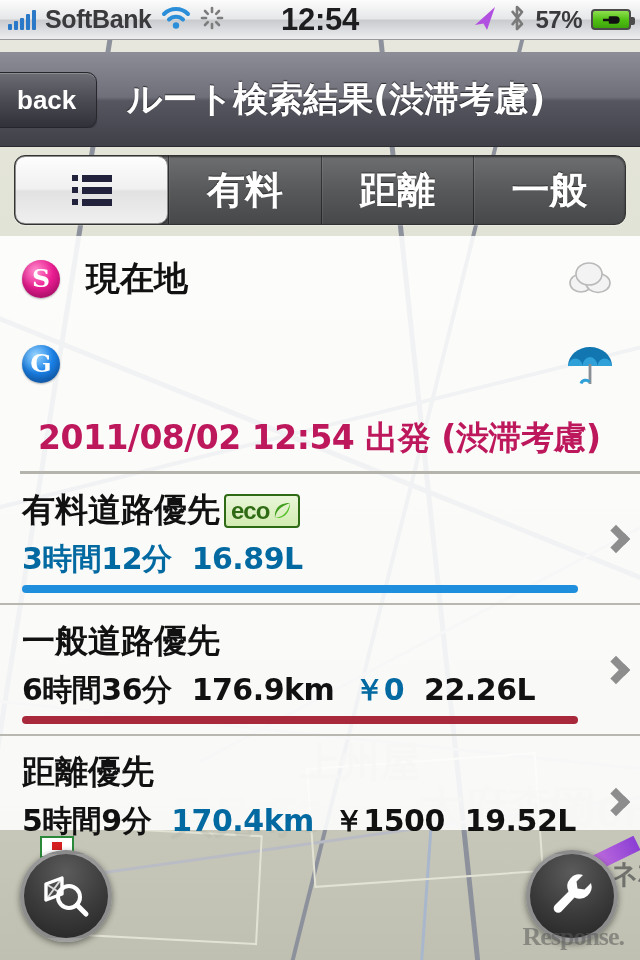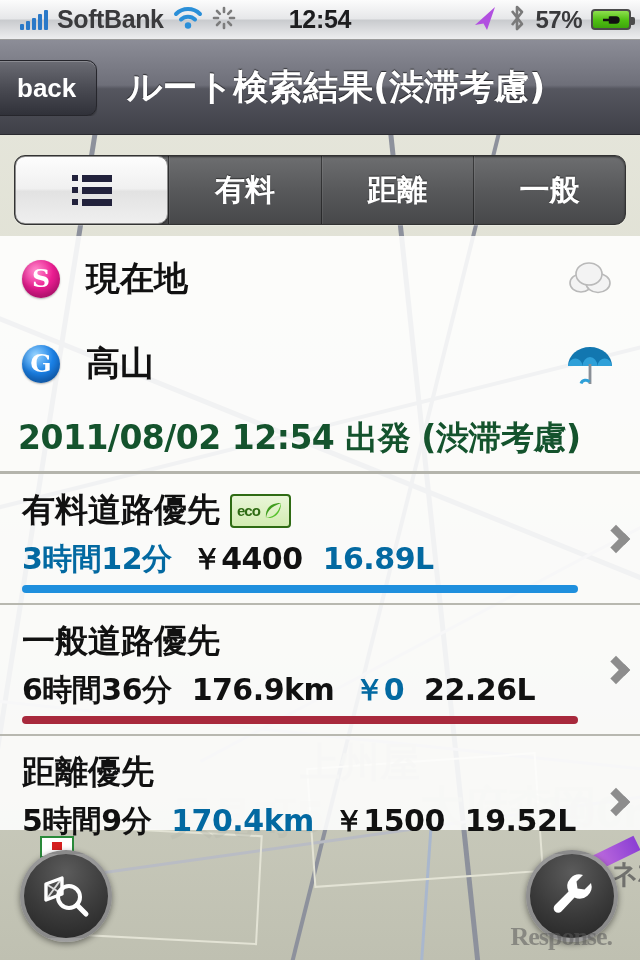--- a/index.html
+++ b/index.html
@@ -26,43 +26,43 @@
   }
   .mpoly { position:absolute; border:2px solid #e3e3d5; }
 
   
   #statusbar {
     position:absolute; left:0; top:0; width:640px; height:40px;
     background:linear-gradient(180deg,#fcfcfc 0%,#e6e7e9 48%,#c9cbce 52%,#ededef 100%);
     border-bottom:1px solid #9a9a9a;
     display:flex; align-items:center; z-index:50;
   }
-  .sb-left { display:flex; align-items:center; padding-left:20px; gap:9px; }
+  .sb-left { display:flex; align-items:center; padding-left:8px; gap:9px; }
   .sb-right { display:flex; align-items:center; margin-left:auto; padding-right:9px; gap:9px; }
   .bars { display:flex; align-items:flex-end; gap:2px; height:20px; }
   .bars i { display:block; width:4px; background:#2a79c8; border-radius:1px; }
   .bars i:nth-child(1){height:6px}
   .bars i:nth-child(2){height:9px}
   .bars i:nth-child(3){height:12px}
   .bars i:nth-child(4){height:16px}
   .bars i:nth-child(5){height:20px}
   .carrier { font-size:25px; font-weight:bold; color:#3a3a3c; letter-spacing:-0.4px; }
-  .sb-time { position:absolute; left:0; right:0; text-align:center; font-size:25px; font-weight:bold; color:#1d1d1f; letter-spacing:-0.3px; }
+  .sb-time { position:absolute; left:0; right:0; text-align:center; font-size:31px; font-weight:bold; color:#1d1d1f; letter-spacing:-0.3px; }
   .pct { font-size:24px; font-weight:bold; color:#3a3a3c; letter-spacing:-0.5px; }
   .batt {
     width:40px; height:21px; border:2px solid #4b4b4b; border-radius:4px;
     background:linear-gradient(180deg,#8ee04e 0%,#4fbf12 55%,#3da40c 100%);
     position:relative; display:flex; align-items:center; justify-content:center;
   }
   .batt:after { content:""; position:absolute; right:-6px; top:6px; width:4px; height:8px;
     background:#4b4b4b; border-radius:0 2px 2px 0; }
 
   
   #navbar {
-    position:absolute; left:0; top:40px; width:640px; height:95px;
+    position:absolute; left:0; top:52px; width:640px; height:95px;
     background:linear-gradient(180deg,#8c8d97 0%,#6e6f79 48%,#55565f 52%,#3f4048 100%);
     border-bottom:1px solid #2a2a30;
     display:flex; align-items:center; z-index:40;
   }
   #back-button {
     position:absolute; left:-18px; top:20px; height:56px; padding:0 20px 0 34px;
     display:flex; align-items:center;
     background:linear-gradient(180deg,#6b6c74 0%,#4a4b53 50%,#303139 100%);
     border:1px solid #26262c; border-radius:10px;
     box-shadow:inset 0 1px 0 rgba(255,255,255,.22), 0 1px 2px rgba(0,0,0,.4);
@@ -80,21 +80,21 @@
   #segmented {
     position:absolute; left:14px; top:155px; width:612px; height:70px;
     background:linear-gradient(180deg,#6d6e70 0%,#58595b 50%,#47484a 100%);
     border:1px solid #333; border-radius:11px;
     display:flex; z-index:30;
     box-shadow:inset 0 1px 2px rgba(0,0,0,.55), 0 1px 0 rgba(255,255,255,.25);
     overflow:hidden;
   }
   .seg {
     flex:1; display:flex; align-items:center; justify-content:center;
-    color:#fff; font-size:30px; font-weight:bold;
+    color:#fff; font-size:38px; font-weight:bold;
     font-family:"DejaVu Sans",sans-serif;
     border-left:1px solid rgba(0,0,0,.45);
     box-shadow:inset 1px 0 0 rgba(255,255,255,.08);
     text-shadow:0 -1px 1px rgba(0,0,0,.5);
   }
   .seg:first-child { border-left:none; box-shadow:none; }
   .seg.active {
     background:linear-gradient(180deg,#fdfdfd 0%,#f0f0f0 48%,#e2e2e2 52%,#efefef 100%);
     border-radius:10px; border:1px solid #8d8d8d;
     box-shadow:0 1px 2px rgba(0,0,0,.45);
@@ -124,41 +124,42 @@
   .marker.s { background:radial-gradient(circle at 36% 28%, #ff8ccd 0%, #ec1d92 48%, #c5107a 100%); }
   .marker.g { background:radial-gradient(circle at 36% 28%, #9ad6ff 0%, #1b82e8 48%, #0f5cb8 100%); }
   .pt-name {
     margin-left:26px; font-size:34px; font-weight:bold; color:#111;
     font-family:"DejaVu Sans",sans-serif;
   }
   .weather { margin-left:auto; width:56px; height:56px; position:relative; }
 
   #depart-row {
     height:68px; display:flex; align-items:center; padding:0 18px;
-    font-size:33px; font-weight:bold; color:#14532d; letter-spacing:-0.5px;
+    font-size:33px; font-weight:bold; color:#be185d; letter-spacing:-0.5px;
     font-family:"DejaVu Sans",sans-serif;
     border-bottom:3px solid #b4b4ac;
+    margin-left:20px;
   }
 
   .route {
     height:131px; padding:14px 20px 0 22px; position:relative;
     border-bottom:2px solid #b8b8b0;
   }
   .route .rname {
     font-size:33px; font-weight:bold; color:#111;
     font-family:"DejaVu Sans",sans-serif;
-    display:flex; align-items:center; gap:10px;
+    display:flex; align-items:center; gap:4px;
   }
   .eco {
     display:inline-flex; align-items:center; gap:2px;
     background:linear-gradient(180deg,#e9f6d8,#d3ecb2);
     border:2px solid #2f6b14; border-radius:4px;
     padding:1px 5px; height:34px;
   }
-  .eco .ecotxt { font-size:15px; font-weight:bold; color:#2f6b14; font-family:"Liberation Sans",sans-serif; letter-spacing:-1px; }
+  .eco .ecotxt { font-size:24px; font-weight:bold; color:#2f6b14; font-family:"Liberation Sans",sans-serif; letter-spacing:-1px; }
   .route .rstats {
     margin-top:6px; display:flex; align-items:baseline; gap:20px;
     font-size:30px; font-weight:bold; color:#111; letter-spacing:-0.5px;
     font-family:"DejaVu Sans",sans-serif;
   }
   .hl { color:#0369a1; }
   .rbar { position:absolute; left:22px; bottom:10px; width:556px; height:8px; border-radius:4px; }
   .chev {
     position:absolute; right:14px; top:50%; transform:translateY(-50%);
     width:20px; height:20px; border-right:8px solid #8d8d8d; border-top:8px solid #8d8d8d;
@@ -169,21 +170,21 @@
   .fab {
     position:absolute; width:92px; height:92px; border-radius:50%;
     background:radial-gradient(circle at 50% 22%, #5b5b5b 0%, #3a3a3a 55%, #232323 100%);
     border:4px solid rgba(255,255,255,.45);
     display:flex; align-items:center; justify-content:center; z-index:25;
     box-shadow:0 2px 6px rgba(0,0,0,.45);
   }
   #map-search-fab { left:20px; top:850px; }
   #settings-fab { right:22px; top:850px; }
   #watermark {
-    position:absolute; right:28px; bottom:8px; z-index:26;
+    position:absolute; right:16px; bottom:8px; z-index:26;
     font-size:26px; font-weight:bold; color:rgba(90,90,90,.55);
     font-family:"Liberation Serif",serif; letter-spacing:-1px;
   }
 </style>
 </head>
 <body>
 
 <div id="map-bg">
   <div class="mroad" style="left:-40px;top:300px;width:760px;height:5px;transform:rotate(22deg)"></div>
   <div class="mroad" style="left:-60px;top:520px;width:800px;height:4px;transform:rotate(-14deg)"></div>
@@ -300,21 +301,20 @@
           <ellipse cx="19" cy="32" rx="11" ry="9"></ellipse>
           <ellipse cx="36" cy="32" rx="12" ry="9.5"></ellipse>
           <ellipse cx="27" cy="23" rx="13" ry="11"></ellipse>
         </g>
       </svg>
     </span>
   </div>
 
   <div class="pt-row">
     <span class="marker g">G</span>
-    <span class="pt-name">高山</span>
     <span class="weather">
       <svg width="56" height="56" viewBox="0 0 56 56">
         <path d="M6 30 A22 19 0 0 1 50 30 Z" fill="#1277b0"></path>
         <path d="M6 30 A7.4 9 0 0 1 20.6 30 A7.4 9 0 0 1 35.4 30 A7.4 9 0 0 1 50 30" fill="#2fa0d8"></path>
         <rect x="26.6" y="28" width="2.8" height="20" fill="#8a8f96"></rect>
         <path d="M27.5 46 A5 5 0 0 0 19 47.5" stroke="#2fa0d8" stroke-width="3" fill="none"></path>
       </svg>
     </span>
   </div>
 
@@ -328,21 +328,20 @@
       <span class="eco">
         <span class="ecotxt">eco</span>
         <svg width="22" height="22" viewBox="0 0 22 22">
           <path d="M19 3 C8 3 3 9 4 18 C5 10 11 6 19 3 Z" fill="#3f9c1e"></path>
           <path d="M19 3 C19 13 13 19 4 18 C13 17 17 11 19 3 Z" fill="#57c22c"></path>
         </svg>
       </span>
     </div>
     <div class="rstats">
       <span class="hl">3時間12分</span>
-      <span>￥4400</span>
       <span class="hl">16.89L</span>
     </div>
     <div class="rbar" style="background:#1f8fdd"></div>
     <span class="chev"></span>
   </div>
 
   <div class="route">
     <div class="rname">
       <span>一般道路優先</span>
     </div>

